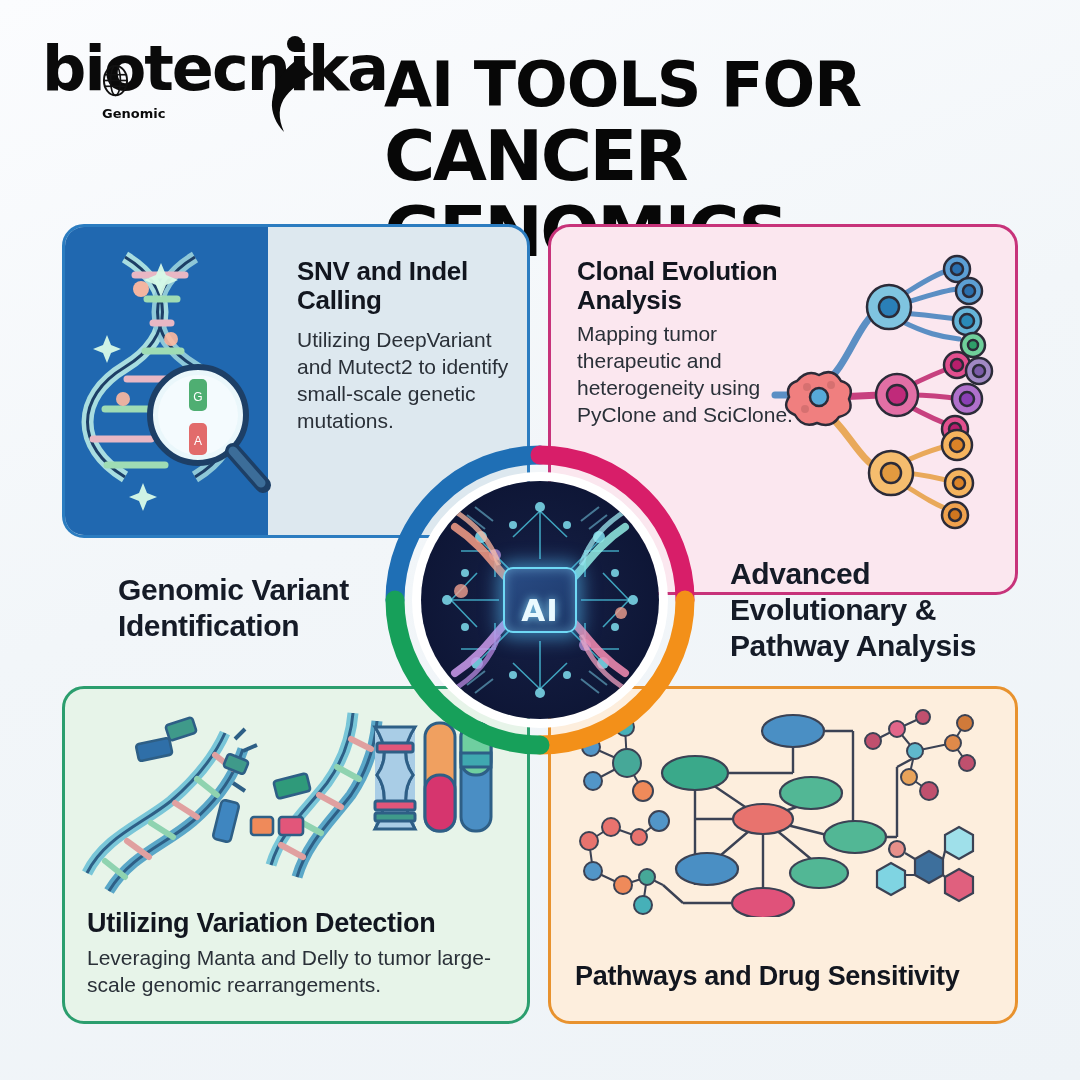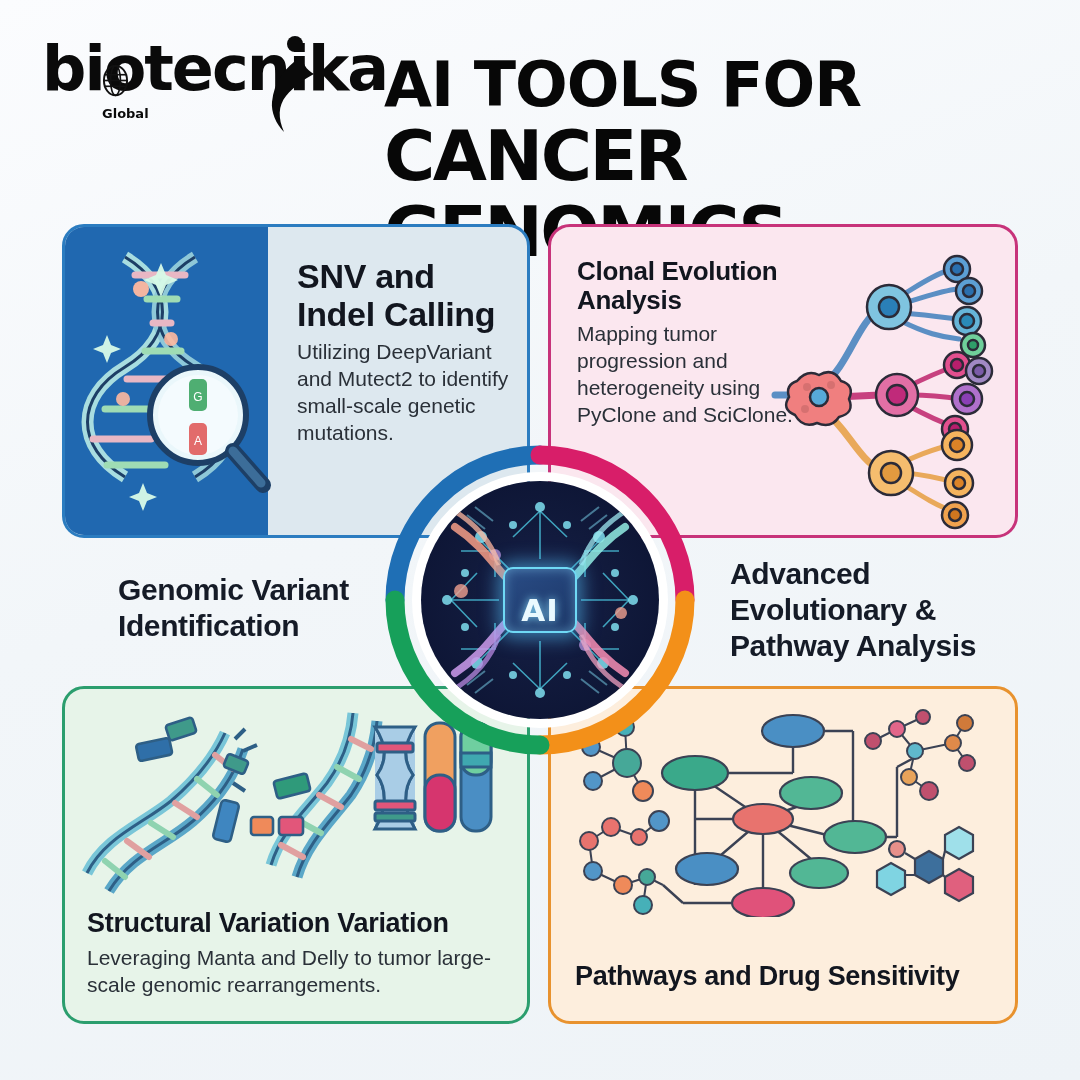--- a/index.html
+++ b/index.html
@@ -45,21 +45,21 @@
   #card-tl {
     left:62px; top:224px; width:468px; height:314px;
     border:3px solid #2b7cc0; border-radius:22px;
     background:#dde8ef;
   }
   #card-tl .panel {
     position:absolute; left:0; top:0; width:44%; height:100%;
     background:#2068b0;
   }
   #card-tr {
-    left:548px; top:224px; width:470px; height:314px;
+    left:548px; top:224px; width:470px; height:371px;
     border:3px solid #c7337a; border-radius:22px;
     background:#fbe7ef;
   }
   #card-bl {
     left:62px; top:686px; width:468px; height:338px;
     border:3px solid #2b9e6e; border-radius:22px;
     background:#e7f4e9;
   }
   #card-br {
     left:548px; top:686px; width:470px; height:338px;
@@ -73,21 +73,21 @@
     font-weight:700; color:#12161f; letter-spacing:-0.3px;
     font-family:"Liberation Sans", sans-serif;
   }
   .card-desc {
     color:#2a3038; font-weight:400;
     font-family:"Liberation Sans", sans-serif;
   }
 
   
   #tl-text { left:232px; top:30px; width:218px; }
-  #tl-text .card-title { font-size:34px; line-height:1.12; margin-bottom:6px; }
+  #tl-text .card-title { font-size:26px; line-height:1.12; margin-bottom:12px; }
   #tl-text .card-desc  { font-size:21px; line-height:1.28; }
 
   #tr-text { left:26px; top:30px; width:220px; }
   #tr-text .card-title { font-size:26px; line-height:1.12; margin-bottom:6px; }
   #tr-text .card-desc  { font-size:21px; line-height:1.28; }
 
   
   #bl-text { left:22px; bottom:22px; width:430px; }
   #bl-text .card-title { font-size:27px; line-height:1.1; margin-bottom:7px; }
   #bl-text .card-desc  { font-size:21px; line-height:1.28; }
@@ -146,21 +146,21 @@
       <line x1="6" y1="27" x2="34" y2="27" stroke="#111" stroke-width="2"></line>
     </svg>
 
     <svg id="logo-figure" viewBox="0 0 64 104">
       <circle cx="39" cy="12" r="8" fill="#0a0a0a"></circle>
       <path d="M46 24 C28 36, 18 50, 16 70 C15 80, 20 92, 28 100
                C22 86, 22 74, 30 64 C38 54, 50 46, 58 42
                C50 38, 46 30, 46 24 Z" fill="#0a0a0a"></path>
     </svg>
 
-    <div id="logo-global">Global</div>
+    <div id="logo-global">Genomic</div>
   </div>
 
   <div id="title">
     <span>AI TOOLS FOR</span>
     <span class="l2">CANCER GENOMICS</span>
   </div>
 </div>
 
 <div class="card" id="card-tl">
   <div class="panel">
@@ -205,21 +205,21 @@
   </div>
   <div class="card-text" id="tl-text">
     <div class="card-title">SNV and Indel Calling</div>
     <div class="card-desc">Utilizing DeepVariant and Mutect2 to identify small-scale genetic mutations.</div>
   </div>
 </div>
 
 <div class="card" id="card-tr">
   <div class="card-text" id="tr-text">
     <div class="card-title">Clonal Evolution Analysis</div>
-    <div class="card-desc">Mapping tumor progression and heterogeneity using PyClone and SciClone.</div>
+    <div class="card-desc">Mapping tumor therapeutic and heterogeneity using PyClone and SciClone.</div>
   </div>
   <svg style="position:absolute; right:4px; top:18px;" width="250" height="290" viewBox="0 0 250 290">
     <g fill="none" stroke-width="7" stroke-linecap="round">
       <path d="M14 150 L48 150" stroke="#5b8fc4"></path>
       <path d="M62 140 C88 120, 95 80, 120 62" stroke="#5b8fc4"></path>
       <path d="M66 152 C95 152, 100 150, 128 150" stroke="#c7417f"></path>
       <path d="M62 164 C88 186, 96 212, 120 226" stroke="#e9a95a"></path>
       <path d="M138 52 C158 40, 172 30, 186 26" stroke="#5b8fc4" stroke-width="5"></path>
       <path d="M142 58 C164 52, 180 46, 196 44" stroke="#5b8fc4" stroke-width="5"></path>
       <path d="M142 68 C166 70, 180 72, 196 74" stroke="#5b8fc4" stroke-width="5"></path>
@@ -322,21 +322,21 @@
       <rect x="300" y="96" width="40" height="9" fill="#e2567a" rx="2"></rect>
       <rect x="300" y="108" width="40" height="8" fill="#3f9a8a" rx="2"></rect>
       <rect x="350" y="18" width="30" height="108" rx="14" fill="#f0a060"></rect>
       <rect x="350" y="70" width="30" height="56" rx="14" fill="#d6356e"></rect>
       <rect x="386" y="18" width="30" height="108" rx="14" fill="#4a8ec4"></rect>
       <rect x="386" y="18" width="30" height="52" rx="14" fill="#6fcfa0"></rect>
       <rect x="386" y="48" width="30" height="14" fill="#3fa8b0"></rect>
     </g>
   </svg>
   <div class="card-text" id="bl-text">
-    <div class="card-title">Structural Variation Variation</div>
+    <div class="card-title">Utilizing Variation Detection</div>
     <div class="card-desc">Leveraging Manta and Delly to tumor large-scale genomic rearrangements.</div>
   </div>
 </div>
 
 <div class="card" id="card-br">
   <svg style="position:absolute; left:16px; top:18px;" width="430" height="210" viewBox="0 0 430 210">
     <g stroke="#3b4254" stroke-width="2.4" fill="none">
       <path d="M128 66 L128 178 M128 66 L226 66 M226 66 L226 24 M128 66 L196 112
                M196 112 L196 196 M196 112 L128 112 M196 112 L268 86 M196 112 L268 130
                M196 112 L268 172 M196 112 L140 160 M226 24 L286 24 M286 24 L286 118

